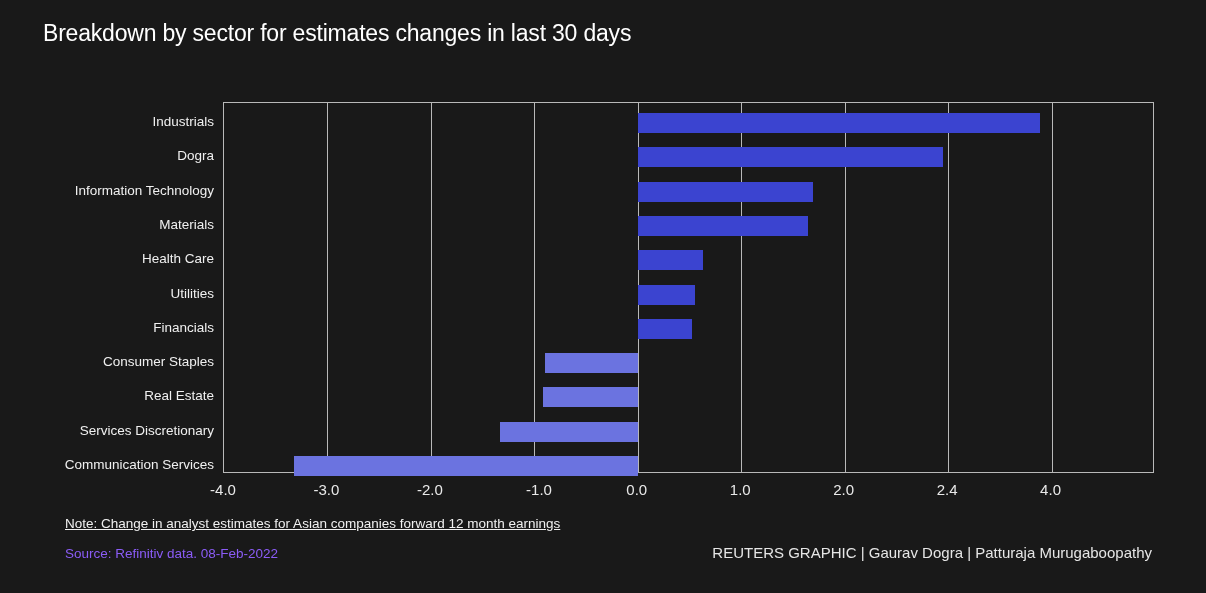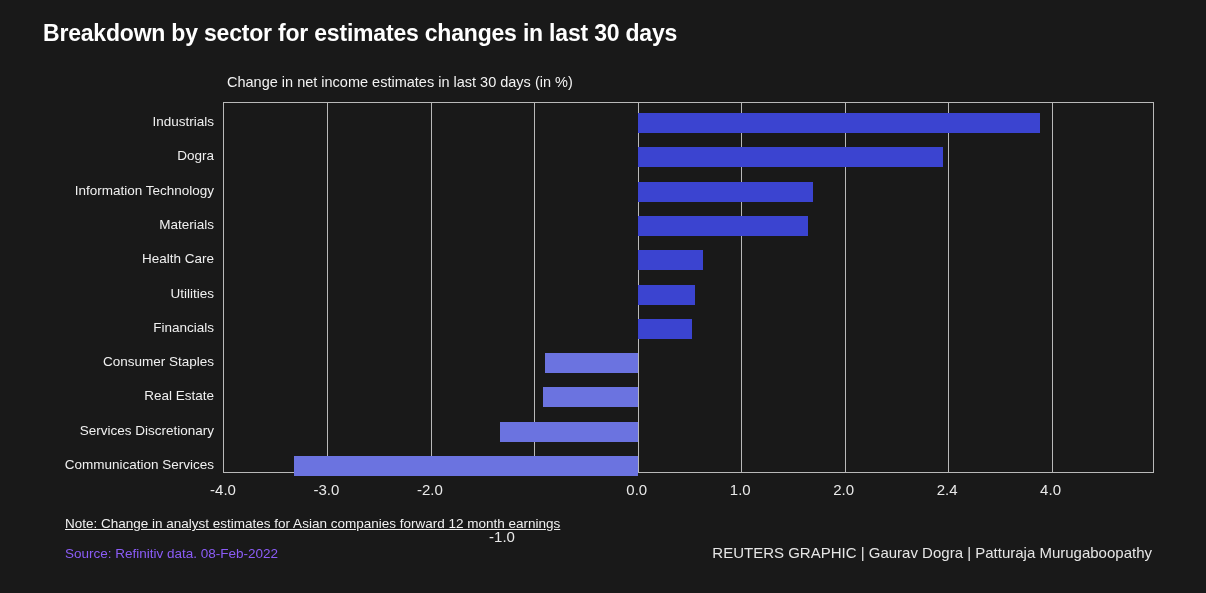--- a/index.html
+++ b/index.html
@@ -20,21 +20,21 @@
     left: 0; top: 0;
     width: 1206px;
     height: 593px;
     background: #191919;
   }
   .title {
     position: absolute;
     left: 43px;
     top: 20px;
     font-size: 23px;
-    font-weight: bold;
+    font-weight: normal;
     letter-spacing: -0.2px;
     color: #ffffff;
     white-space: nowrap;
   }
   .subtitle {
     position: absolute;
     left: 227px;
     top: 74px;
     font-size: 14.5px;
     font-weight: normal;
@@ -120,21 +120,20 @@
     color: #e6e6e6;
     white-space: nowrap;
   }
 </style>
 </head>
 <body>
 
 <div id="chart-root">
 
   <div class="title">Breakdown by sector for estimates changes in last 30 days</div>
-  <div class="subtitle">Change in net income estimates in last 30 days (in %)</div>
 
   <div class="plot" id="plot">
     <div id="gridlines">
         <div class="gridline" style="left: 103.444px;"></div>
         <div class="gridline" style="left: 206.889px;"></div>
         <div class="gridline" style="left: 310.333px;"></div>
         <div class="gridline" style="left: 413.778px;"></div>
         <div class="gridline" style="left: 517.222px;"></div>
         <div class="gridline" style="left: 620.667px;"></div>
         <div class="gridline" style="left: 724.111px;"></div>
@@ -187,21 +186,21 @@
         <div class="ytext">Services Discretionary</div>
       </div>
       <div class="ylab" style="top: 465px; right: 983px;">
         <div class="ytext">Communication Services</div>
       </div>
     </div>
   <div id="xticks">
       <div class="xtick" style="left: 223px;">-4.0</div>
       <div class="xtick" style="left: 326.444px;">-3.0</div>
       <div class="xtick" style="left: 429.889px;">-2.0</div>
-      <div class="xtick" style="left: 502px; margin-top: 47px;">-1.0</div>
+      <div class="xtick" style="left: 539px;">-1.0</div>
       <div class="xtick" style="left: 636.778px;">0.0</div>
       <div class="xtick" style="left: 740.222px;">1.0</div>
       <div class="xtick" style="left: 843.667px;">2.0</div>
       <div class="xtick" style="left: 947.111px;">2.4</div>
       <div class="xtick" style="left: 1050.56px;">4.0</div>
       <div class="xtick" style="left: 1198px; margin-left: 24px;">5.0</div>
     </div>
 
   <div class="note">Note: Change in analyst estimates for Asian companies forward 12 month earnings</div>
   <div class="source">Source: Refinitiv data.  08-Feb-2022</div>

